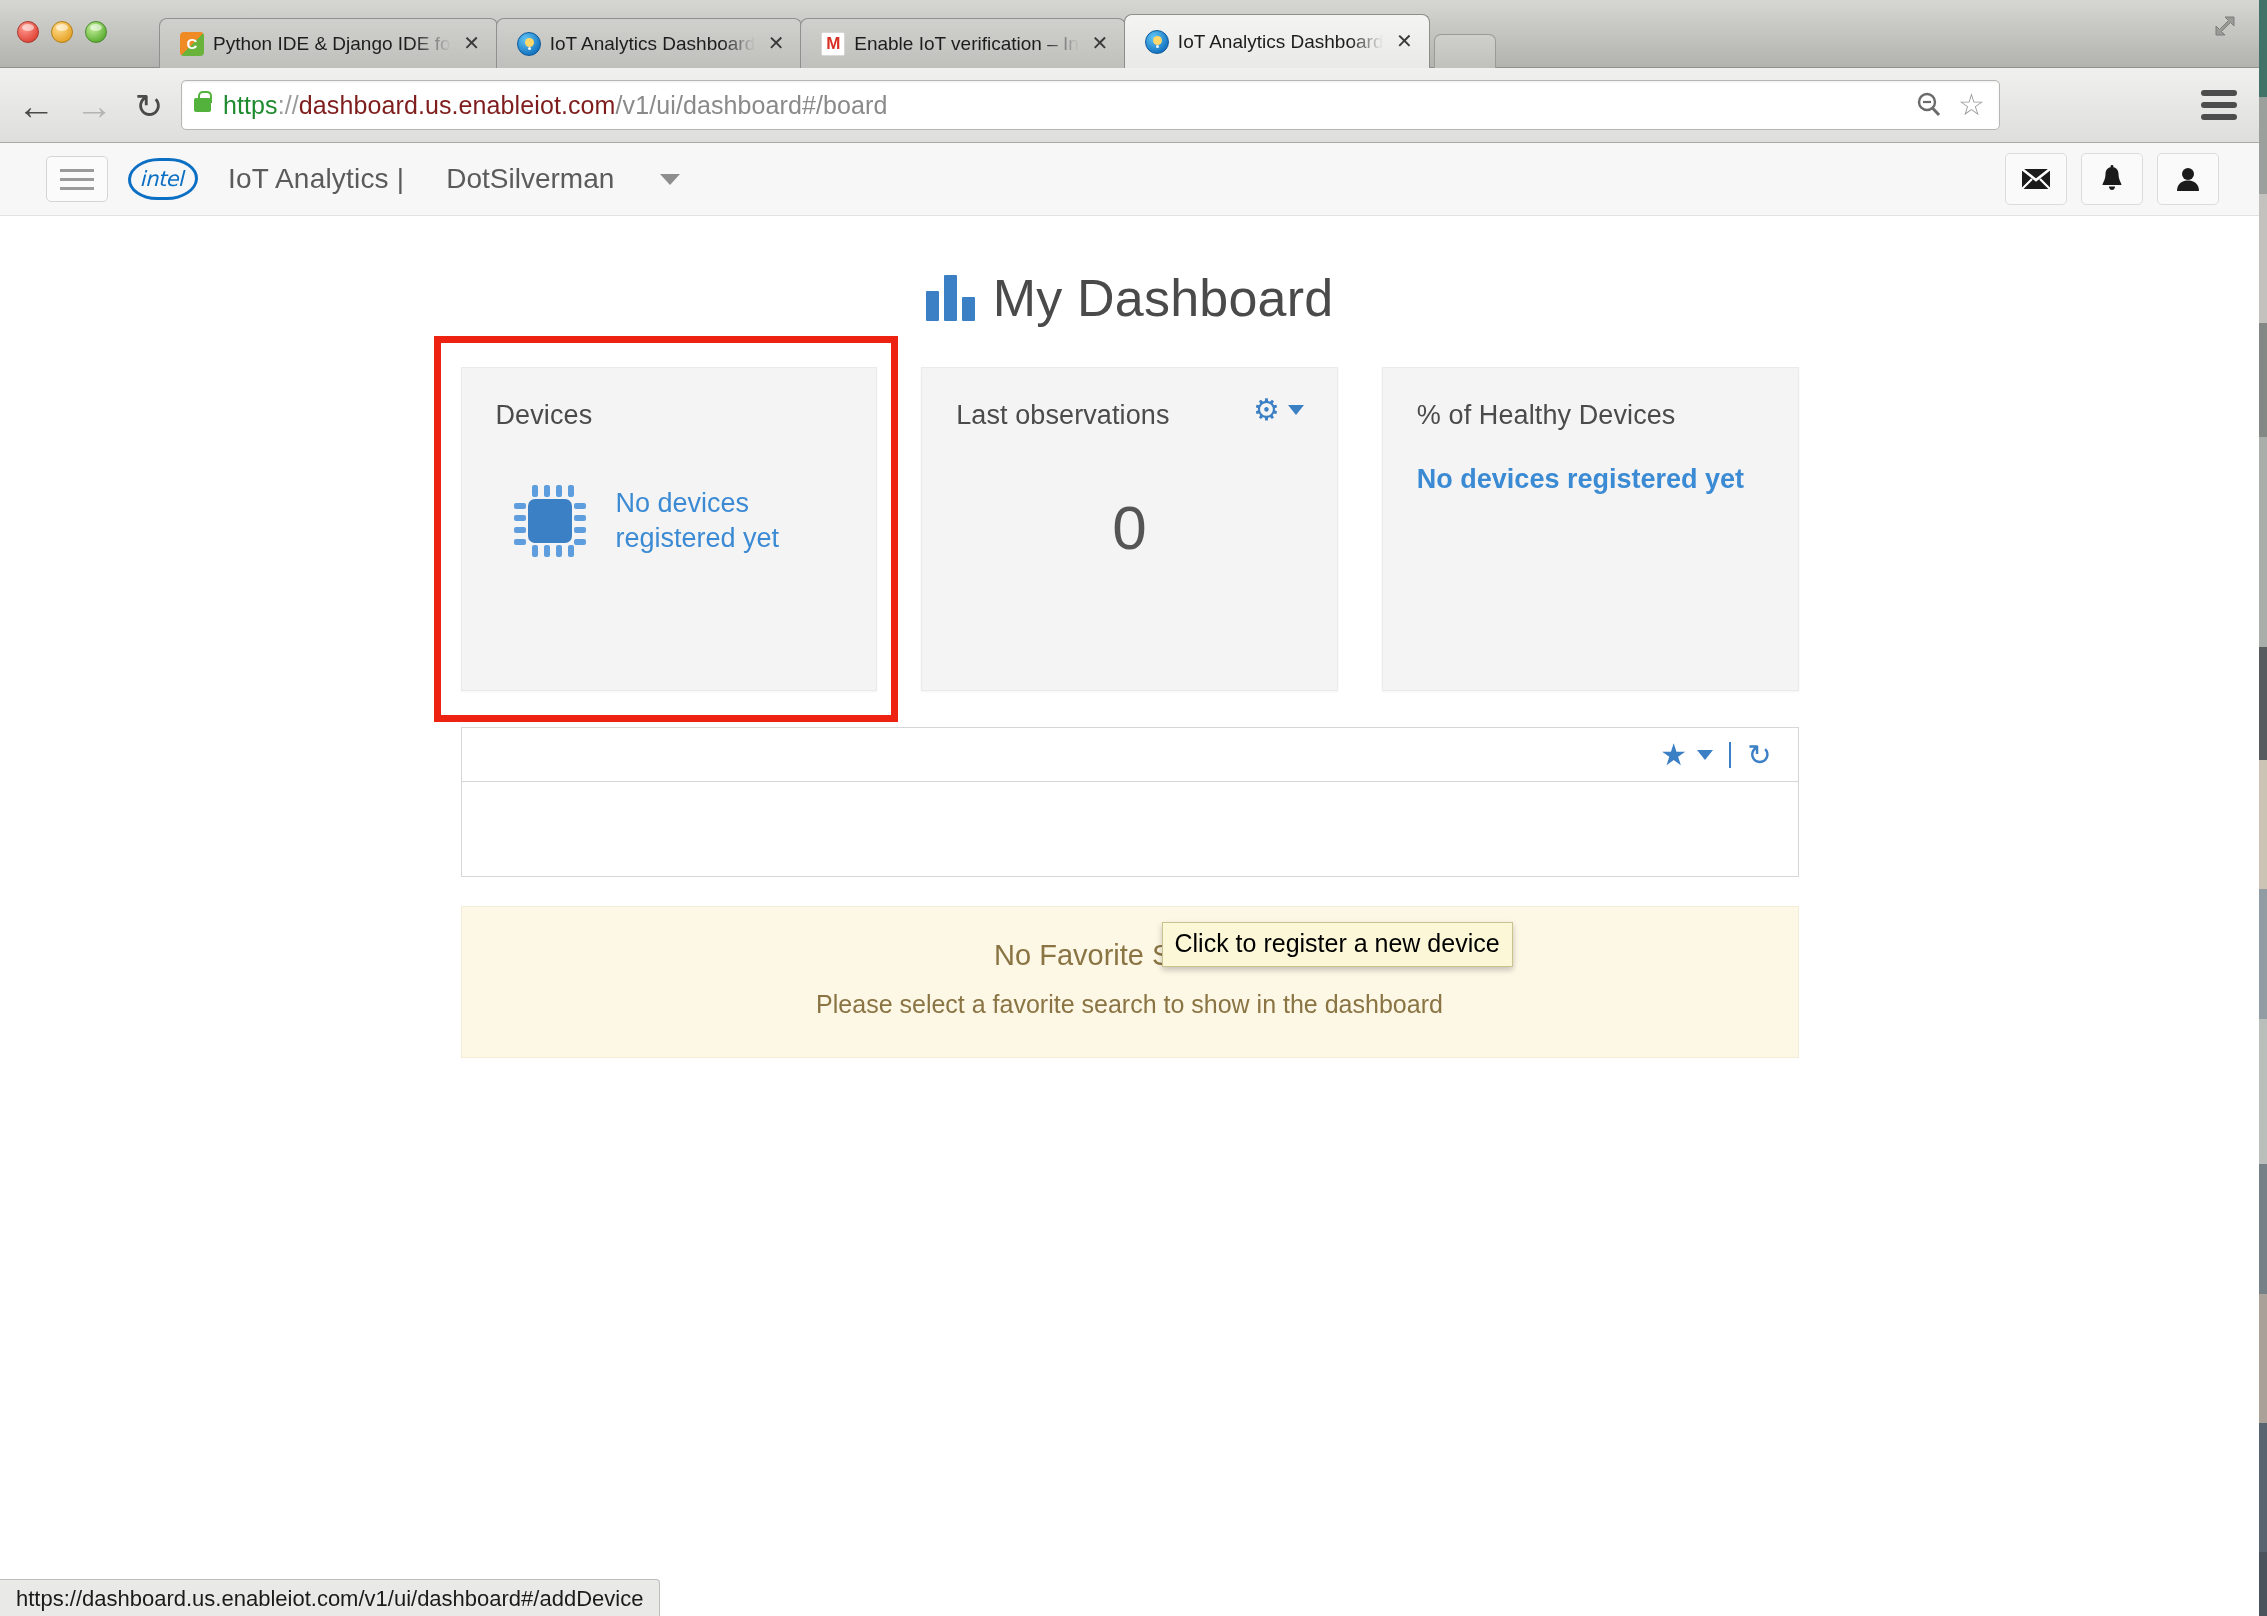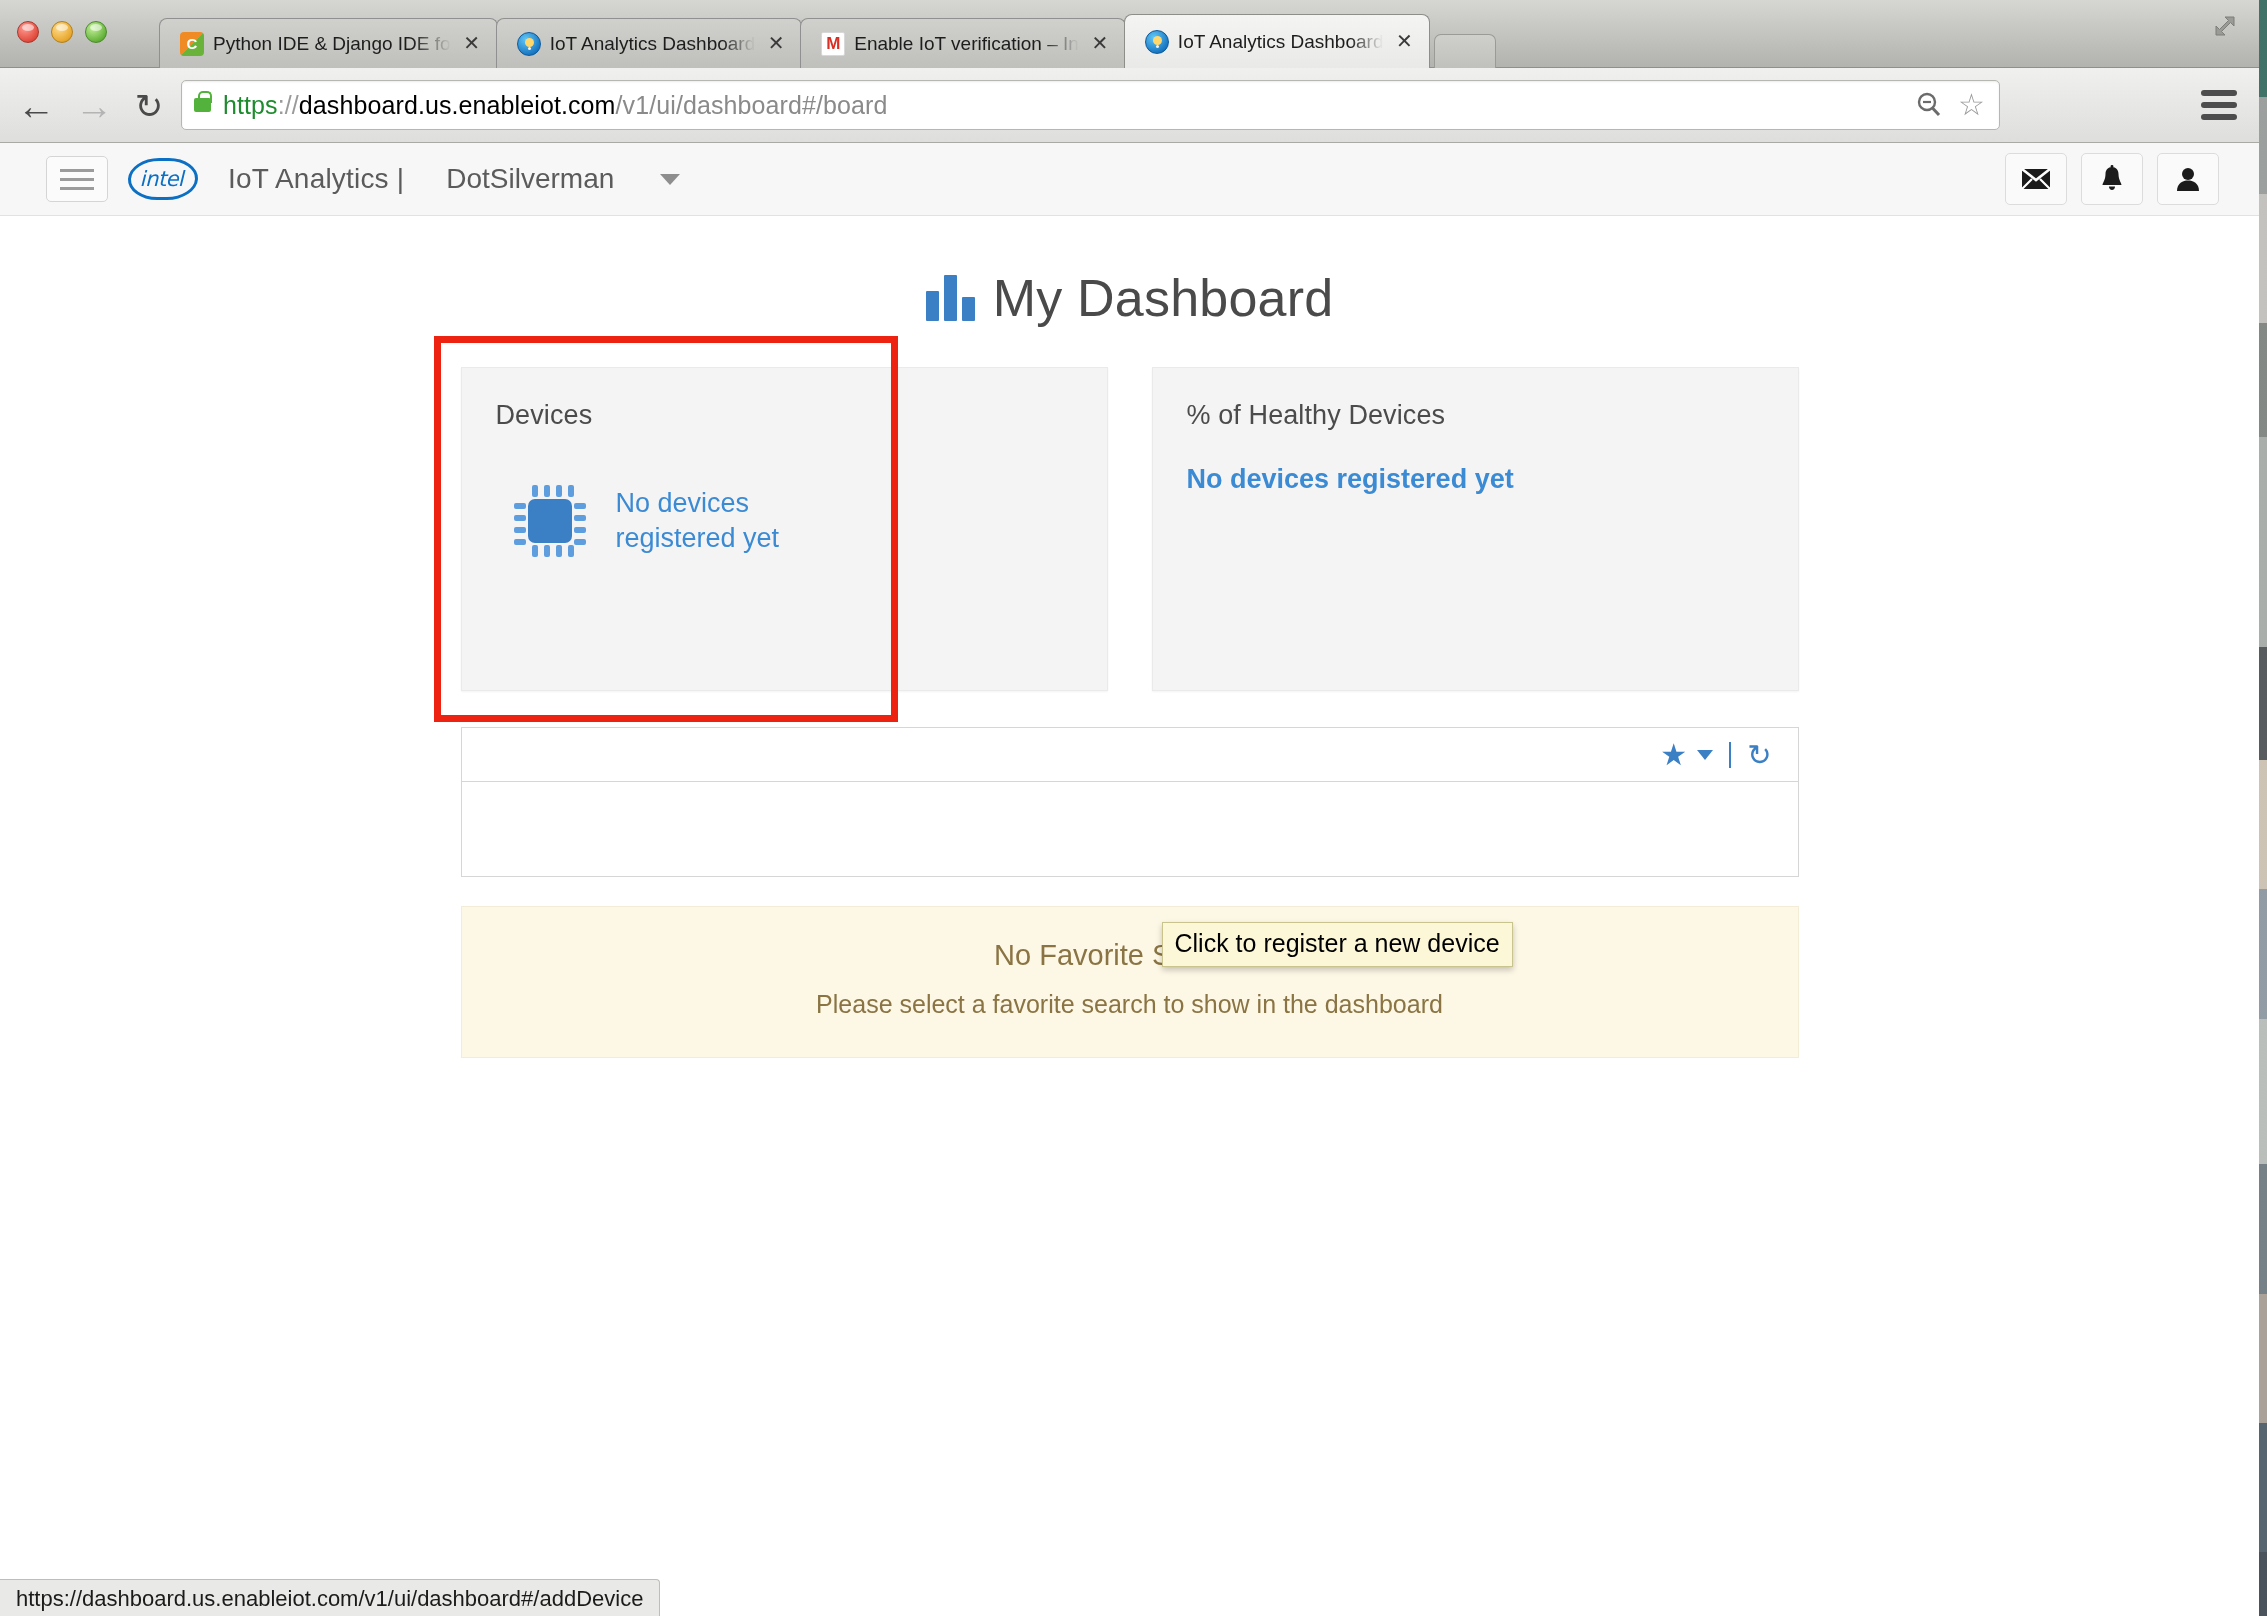--- a/index.html
+++ b/index.html
@@ -131,21 +131,21 @@
     width: 17px; height: 14px; background: #53b23c; border-radius: 2px;
     position: relative; margin-right: 12px; flex: 0 0 17px;
   }
   .lock::before{
     content:""; position:absolute; left:3.5px; top:-7px; width:10px; height:10px;
     border:2.5px solid #53b23c; border-bottom:none; border-radius:5px 5px 0 0;
   }
   .url { font-size: 25px; white-space: nowrap; letter-spacing: 0.1px; }
   .url .scheme { color: #1f8b2f; }
   .url .sep    { color: #9a9a9a; }
-  .url .host   { color: #000000; }
+  .url .host   { color: #7f1d1d; }
   .url .path   { color: #8a8a8a; }
 
   .omni-right { position: absolute; right: 14px; top: 9px; display: flex; gap: 14px; align-items: center; }
   .zoom-out-icon { width: 30px; height: 30px; position: relative; }
   .star-outline { font-size: 30px; color: #9a9a9a; line-height: 30px; }
 
   .menu-btn {
     position: absolute; right: 22px; top: 22px; width: 36px; height: 30px;
     display: flex; flex-direction: column; justify-content: space-between;
   }
@@ -444,20 +444,28 @@
               <span class="pin r" style="top:54px"></span>
           </div>
           <div class="devices-msg">
             <div>No devices</div>
             <div>registered yet</div>
           </div>
         </div>
         <div class="redbox"></div>
       </div>
 
+      <div class="card">
+        <div class="card-title">Last observations</div>
+        <div class="gear-wrap">
+          <span class="gear-glyph">⚙</span>
+          <span class="caret-down"></span>
+        </div>
+        <div class="obs-value">0</div>
+      </div>
 
       <div class="card">
         <div class="card-title">% of Healthy Devices</div>
         <div class="healthy-msg">No devices registered yet</div>
       </div>
 
       <div class="tooltip">Click to register a new device</div>
     </div>
 
     <div class="search-panel">

